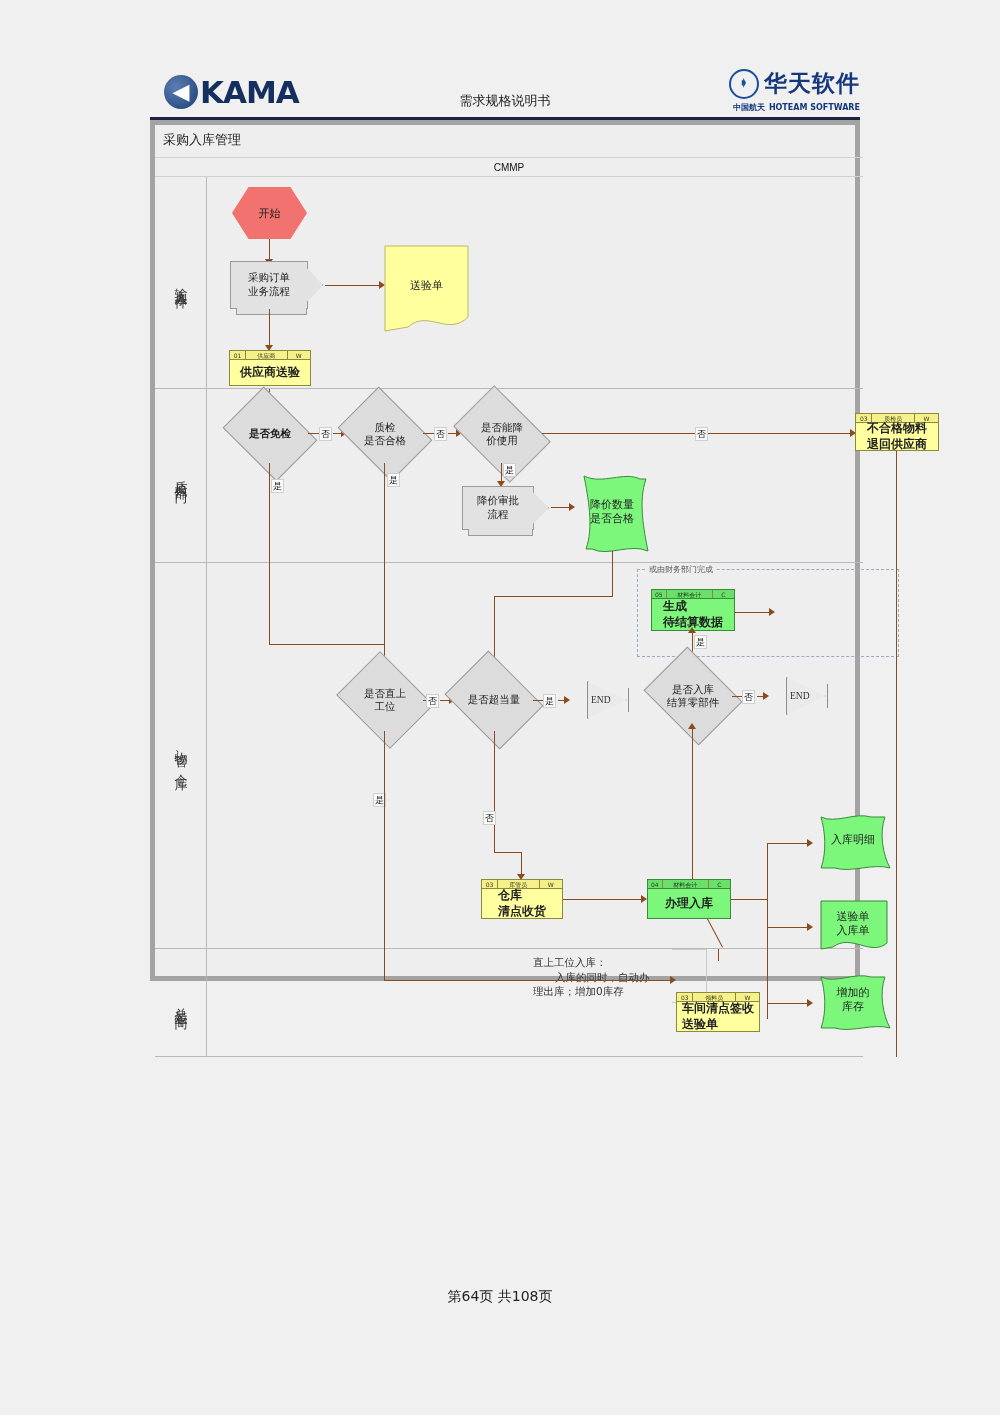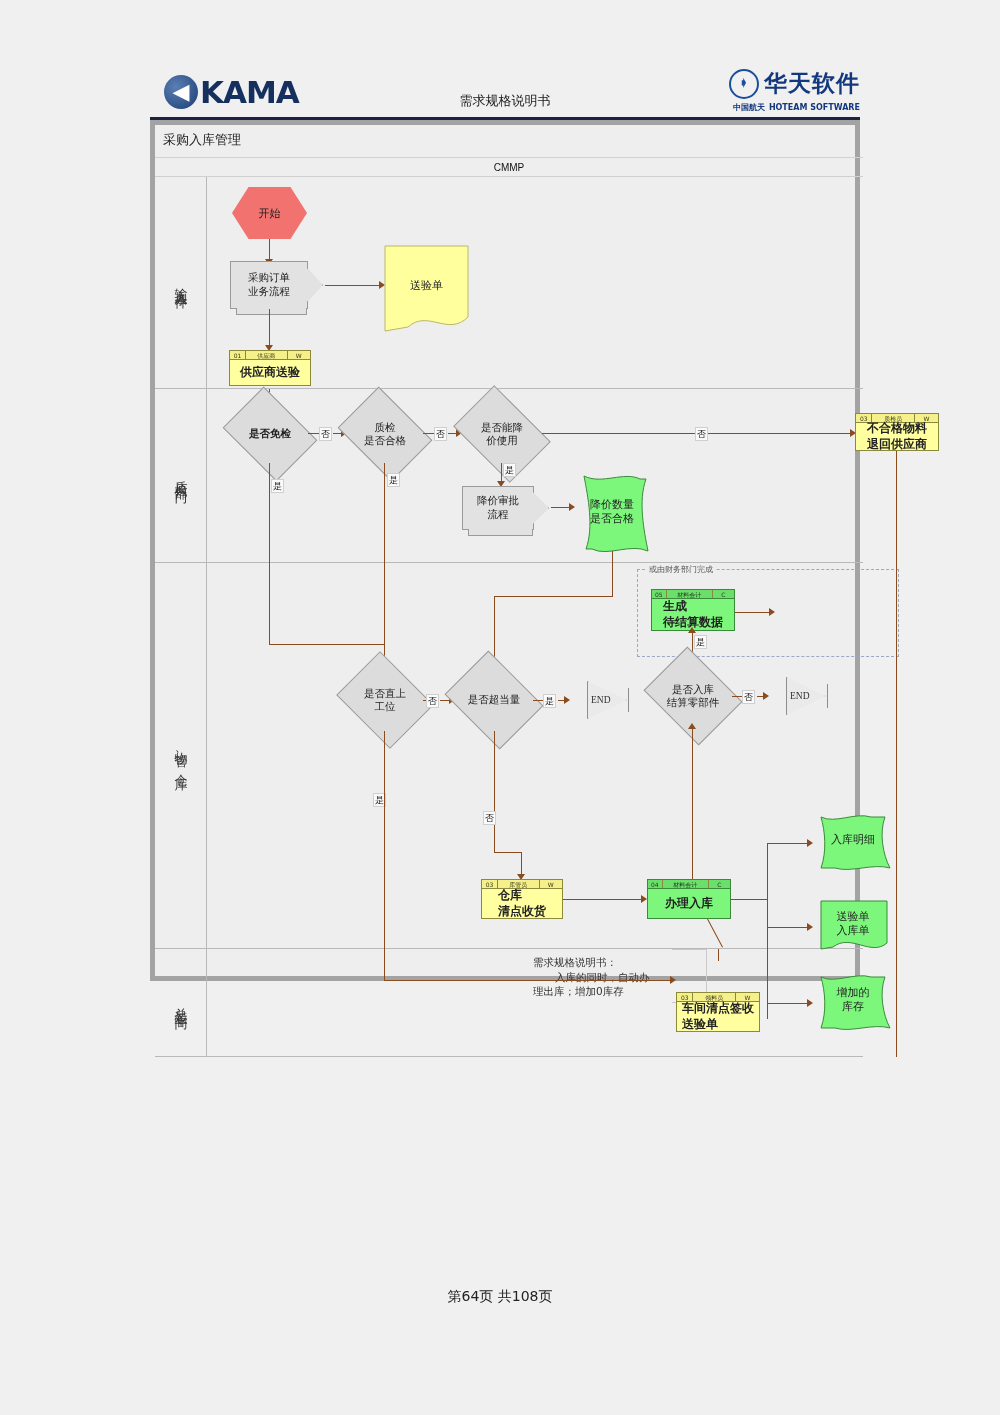--- a/index.html
+++ b/index.html
@@ -452,21 +452,21 @@
           </svg>
           <div class="lbl">
             <span>
               <span>增加的</span><br>
               <span>库存</span>
             </span>
           </div>
         </div>
 
         <div class="note plain" style="left:320px;top:388px;width:175px;height:50px;">
-          <span>需求规格说明书：</span><br>
+          <span>直上工位入库：</span><br>
           <span style="padding-left:22px;display:inline-block;">入库的同时，自动办</span><br>
           <span>理出库；增加0库存</span>
         </div>
         <div style="position:absolute;left:465px;top:386px;width:35px;height:54px;border:1px solid #c9c9c9;border-left:none;box-sizing:border-box;"></div>
         <div class="ln" style="left:500px;top:356px;width:1.4px;height:32px;transform:rotate(-28deg);transform-origin:top center;"></div>
 
         <div class="elbl" style="left:166px;top:230px;">是</div>
         <div class="ln lnv" style="left:177px;top:168px;height:218px;"></div>
 
         <div class="ln lnv" style="left:689px;top:0px;height:386px;"></div>

